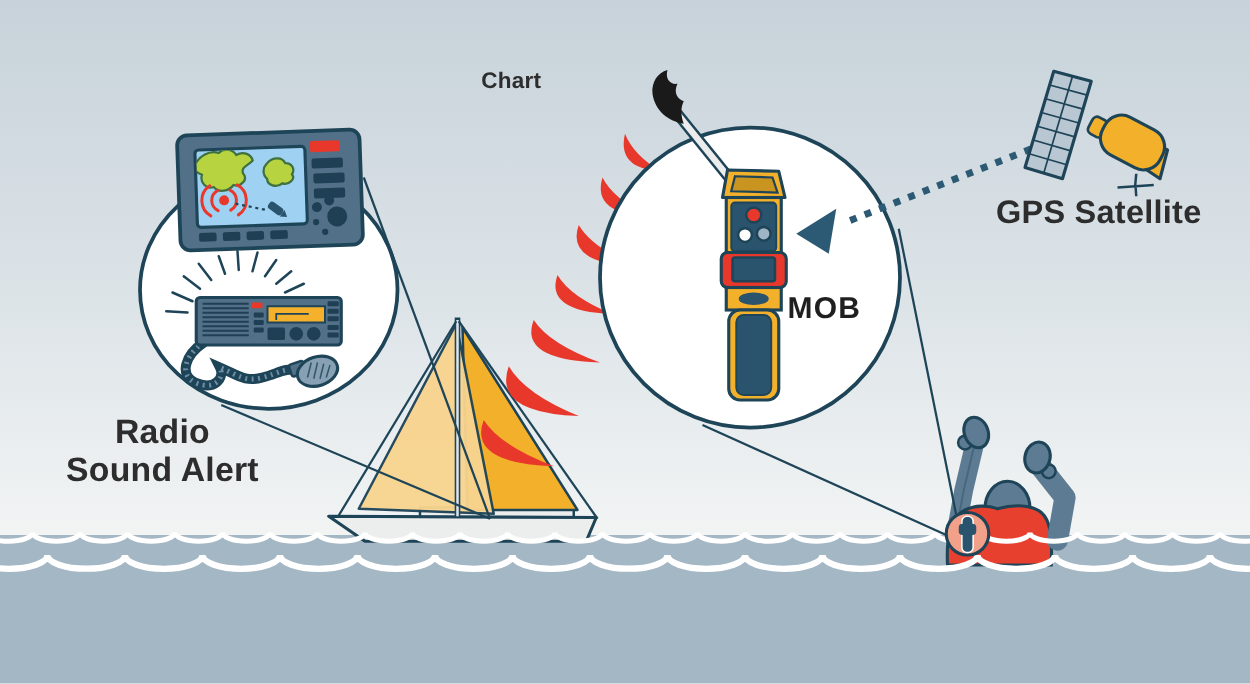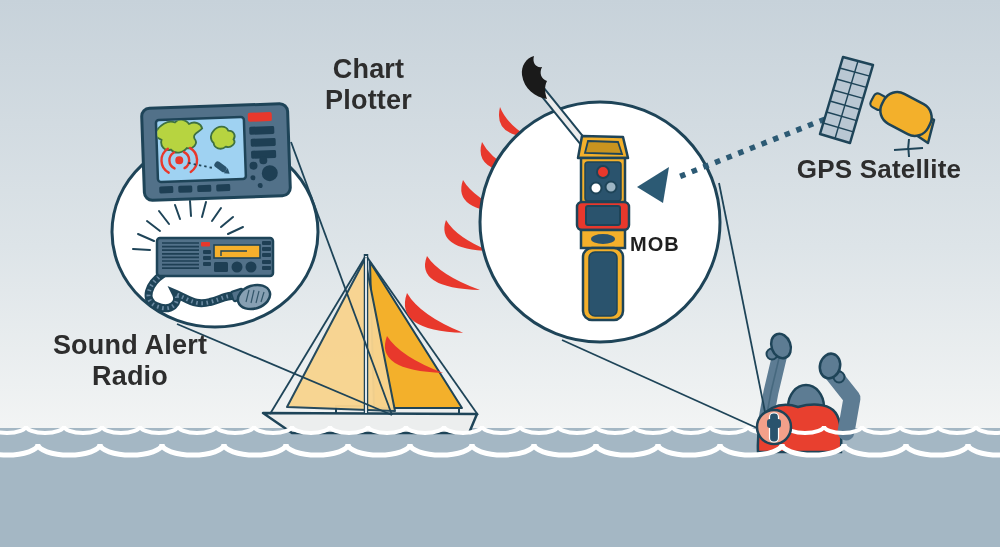--- a/index.html
+++ b/index.html
@@ -17,23 +17,23 @@
     position:relative; width:1000px; height:547px; overflow:hidden;
     background:linear-gradient(180deg, var(--sky_top) 0%, #dde4e8 45%, var(--sky_bottom) 78%);
     font-family:"Liberation Sans", sans-serif;
   }
   .scene svg{position:absolute; left:0; top:0;}
   .lbl{
     position:absolute; font-weight:700; color:var(--label_ink);
     text-align:center; line-height:1.13; letter-spacing:.2px; white-space:nowrap;
   }
   .lbl span{display:block;}
-  .lbl-chart{left:286px; top:54px; width:165px; font-size:27px;}
+  .lbl-chart{left:268px; top:54px; width:165px; font-size:18px;text-align:right;}
   .lbl-radio{left:25px;  top:330px; width:210px; font-size:27px;}
-  .lbl-mob{left:630px; top:233px; width:90px; font-size:20px; text-align:left; color:#1f1f1f; letter-spacing:1px;}
+  .lbl-mob{left:630px; top:233px; width:90px; font-size:24px; text-align:left; color:#1f1f1f; letter-spacing:1px;}
   .lbl-gps{left:772px; top:155px; width:214px; font-size:26px;}
 
   
   .oln{stroke:var(--outline_navy);}
   .red{fill:var(--alert_red);}
   .slate{fill:var(--device_slate);}
   .pnl{fill:var(--panel_dark);}
   .yel{fill:var(--beacon_yellow);}
   .bp{fill:var(--beacon_panel);}
   .wht{fill:#ffffff;}
@@ -252,22 +252,21 @@
       <line x1="909" y1="139" x2="908" y2="150"></line>
       <line x1="894" y1="150" x2="923" y2="148"></line>
       <line x1="908.5" y1="150" x2="909" y2="157"></line>
     </g>
   </g>
 
 </svg>
 
 <div class="lbl lbl-chart">
   <span>Chart</span>
-  <span>Plotter</span>
 </div>
 <div class="lbl lbl-radio">
+  <span>Radio</span>
   <span>Sound Alert</span>
-  <span>Radio</span>
 </div>
 <div class="lbl lbl-mob">MOB</div>
 <div class="lbl lbl-gps">GPS Satellite</div>
 
 </div>
 
 </body></html>

